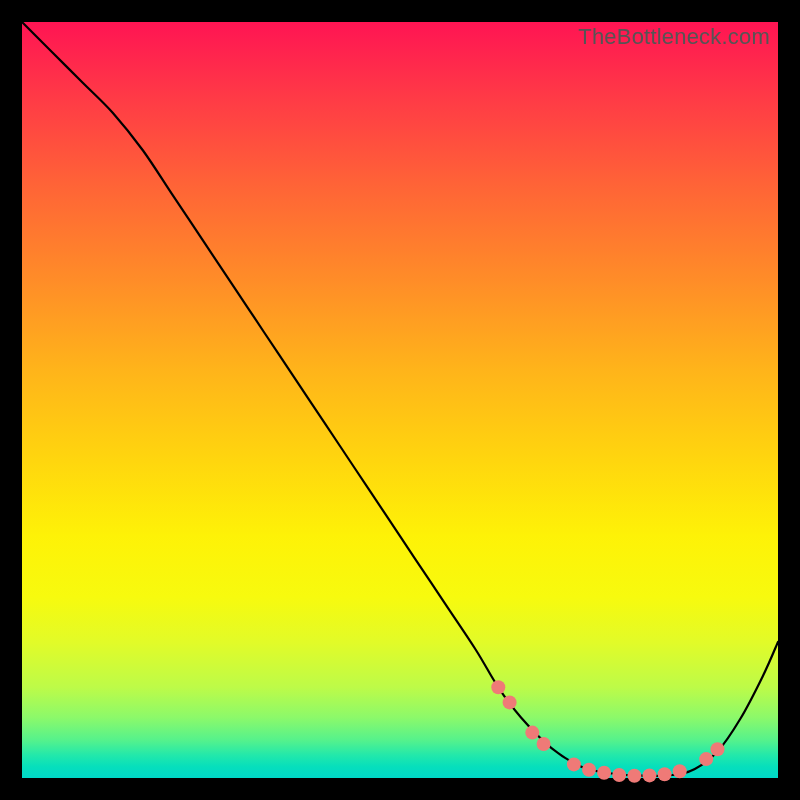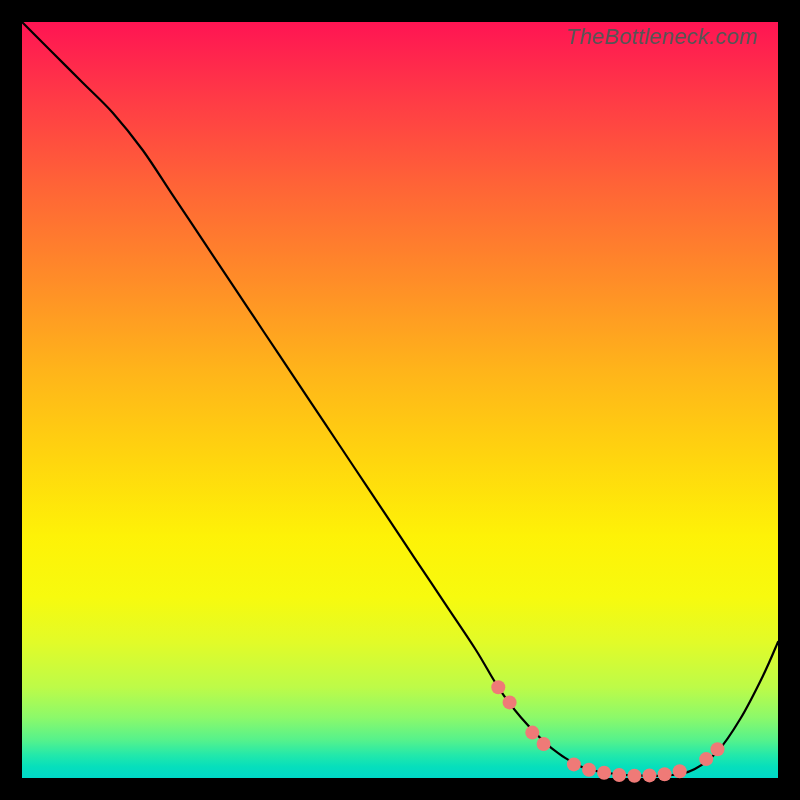--- a/index.html
+++ b/index.html
@@ -38,27 +38,26 @@
       #8cf96a 92%,
       #55f28c 95%,
       #22e8ab 97%,
       #06dfbc 98.5%,
       #00d8c8 100%
     );
   }
   .watermark {
     position: absolute;
     top: 2px;
-    right: 20px;
+    right: 8px;
     color: #555;
     font-size: 22px;
     font-weight: 500;
     letter-spacing: 0.2px;
     user-select: none;
-    font-style: italic;
   }
   svg.curve {
     position: absolute;
     left: 0;
     top: 0;
     width: 756px;
     height: 756px;
     overflow: visible;
   }
   .main-line {

